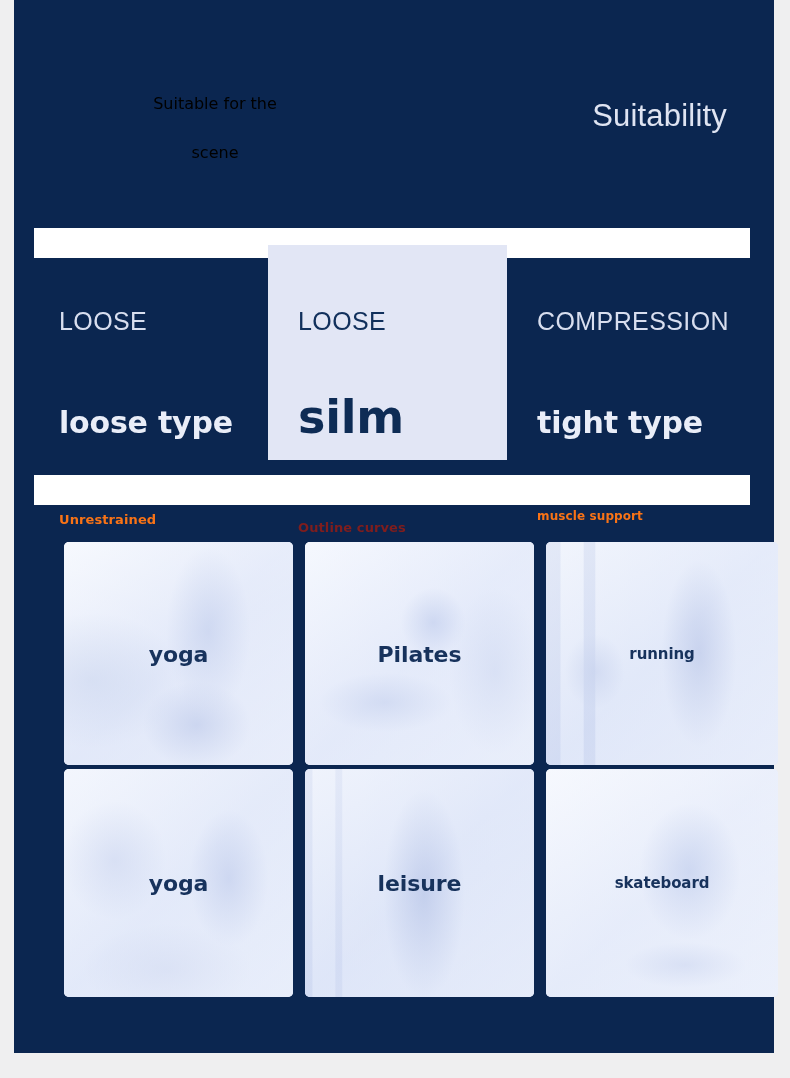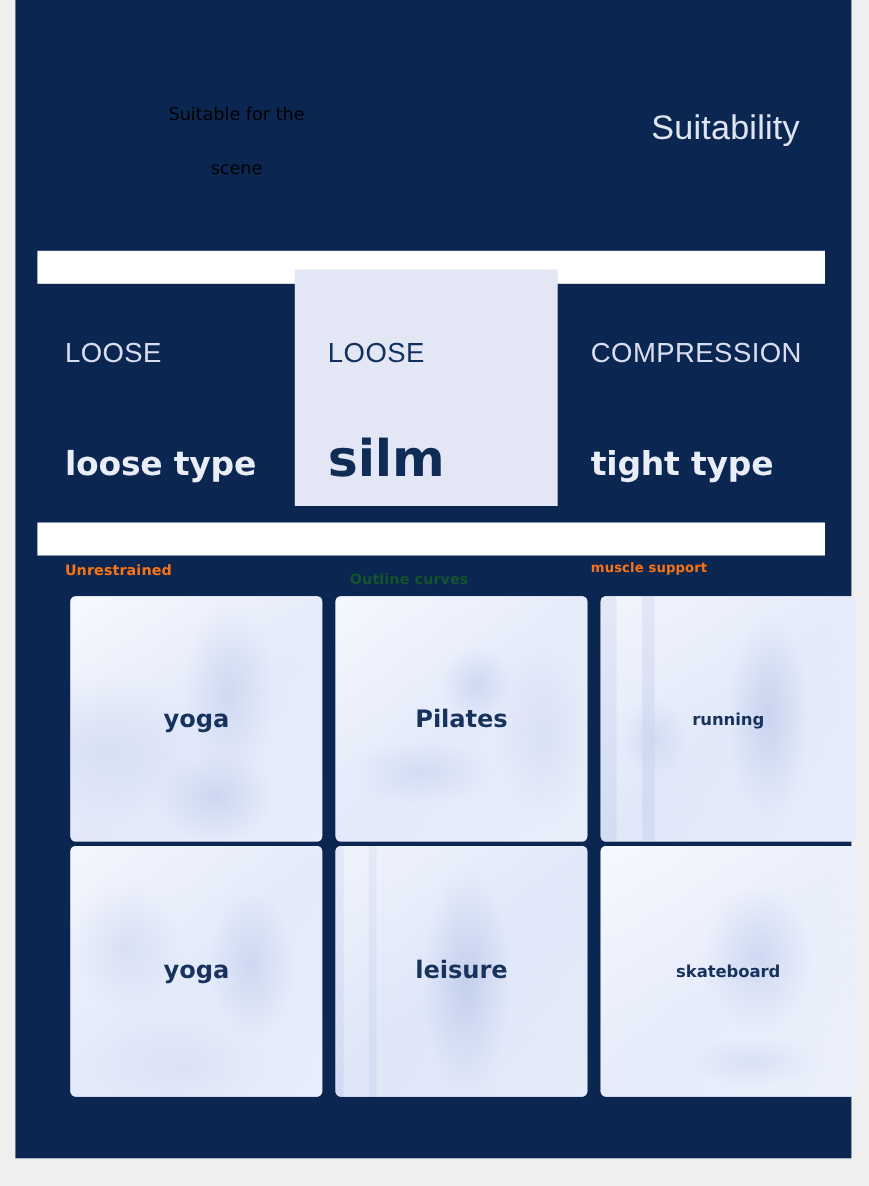--- a/index.html
+++ b/index.html
@@ -93,23 +93,22 @@
 
   .col-note {
     font-family:"DejaVu Sans", sans-serif;
     font-weight:bold;
     font-size:13px;
     color:#f97316;
     margin-top:42px;
     letter-spacing:0.1px;
   }
   .col.highlight .col-note {
-    color:#14532d;
+    color:#7f1d1d;
     margin-top:46px;
-    margin-left:20px;
   }
   .col.small-note .col-note {
     font-size:12px;
     margin-top:39px;
   }
 
   
   #grid {
     position:absolute;
     left:35px; top:527px;

